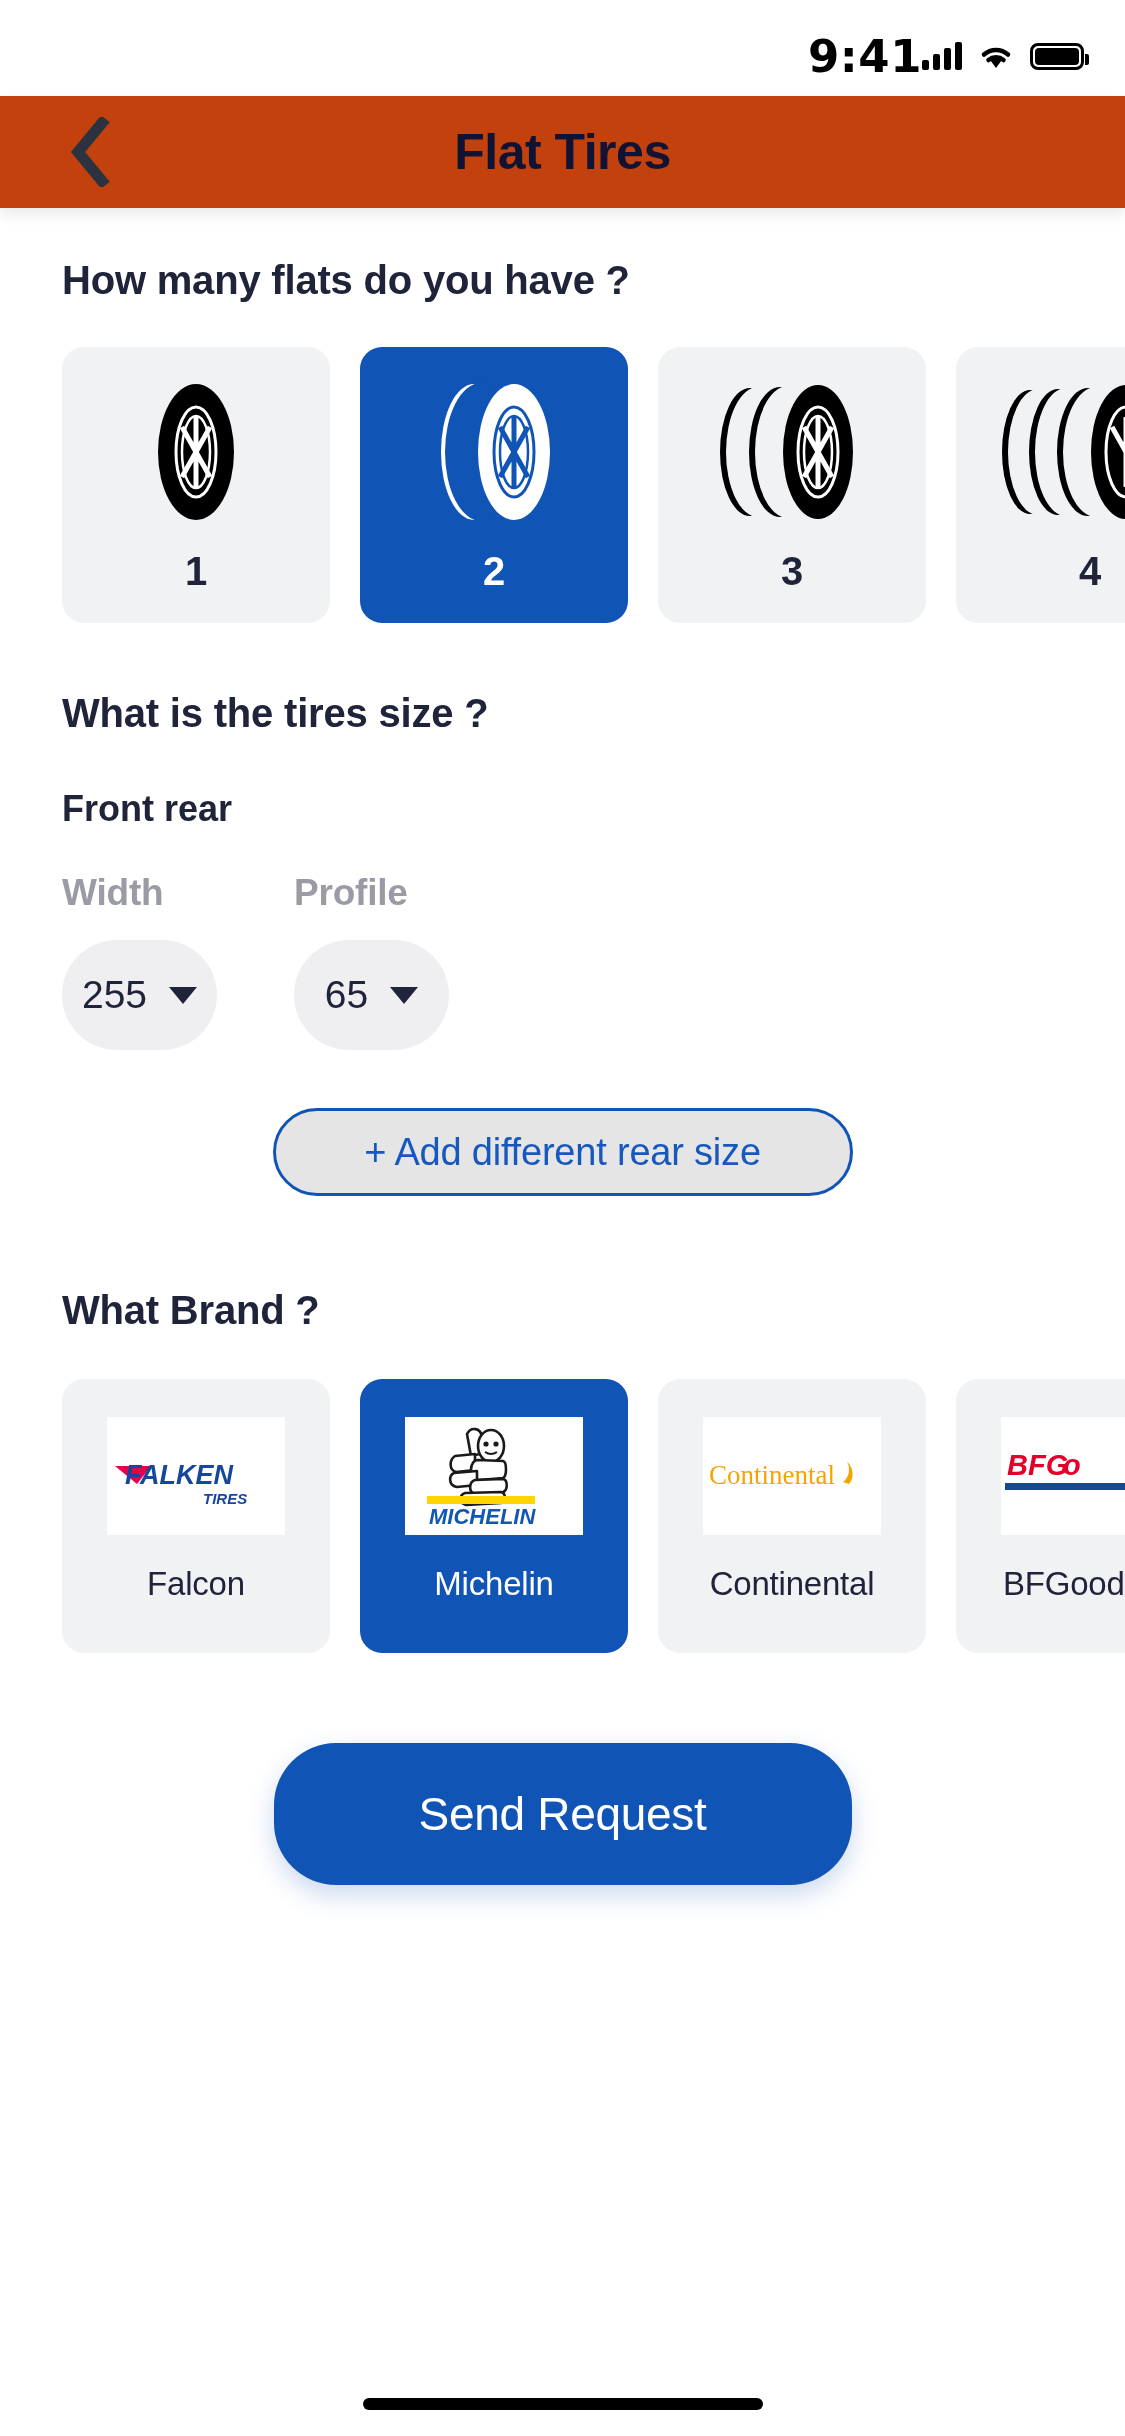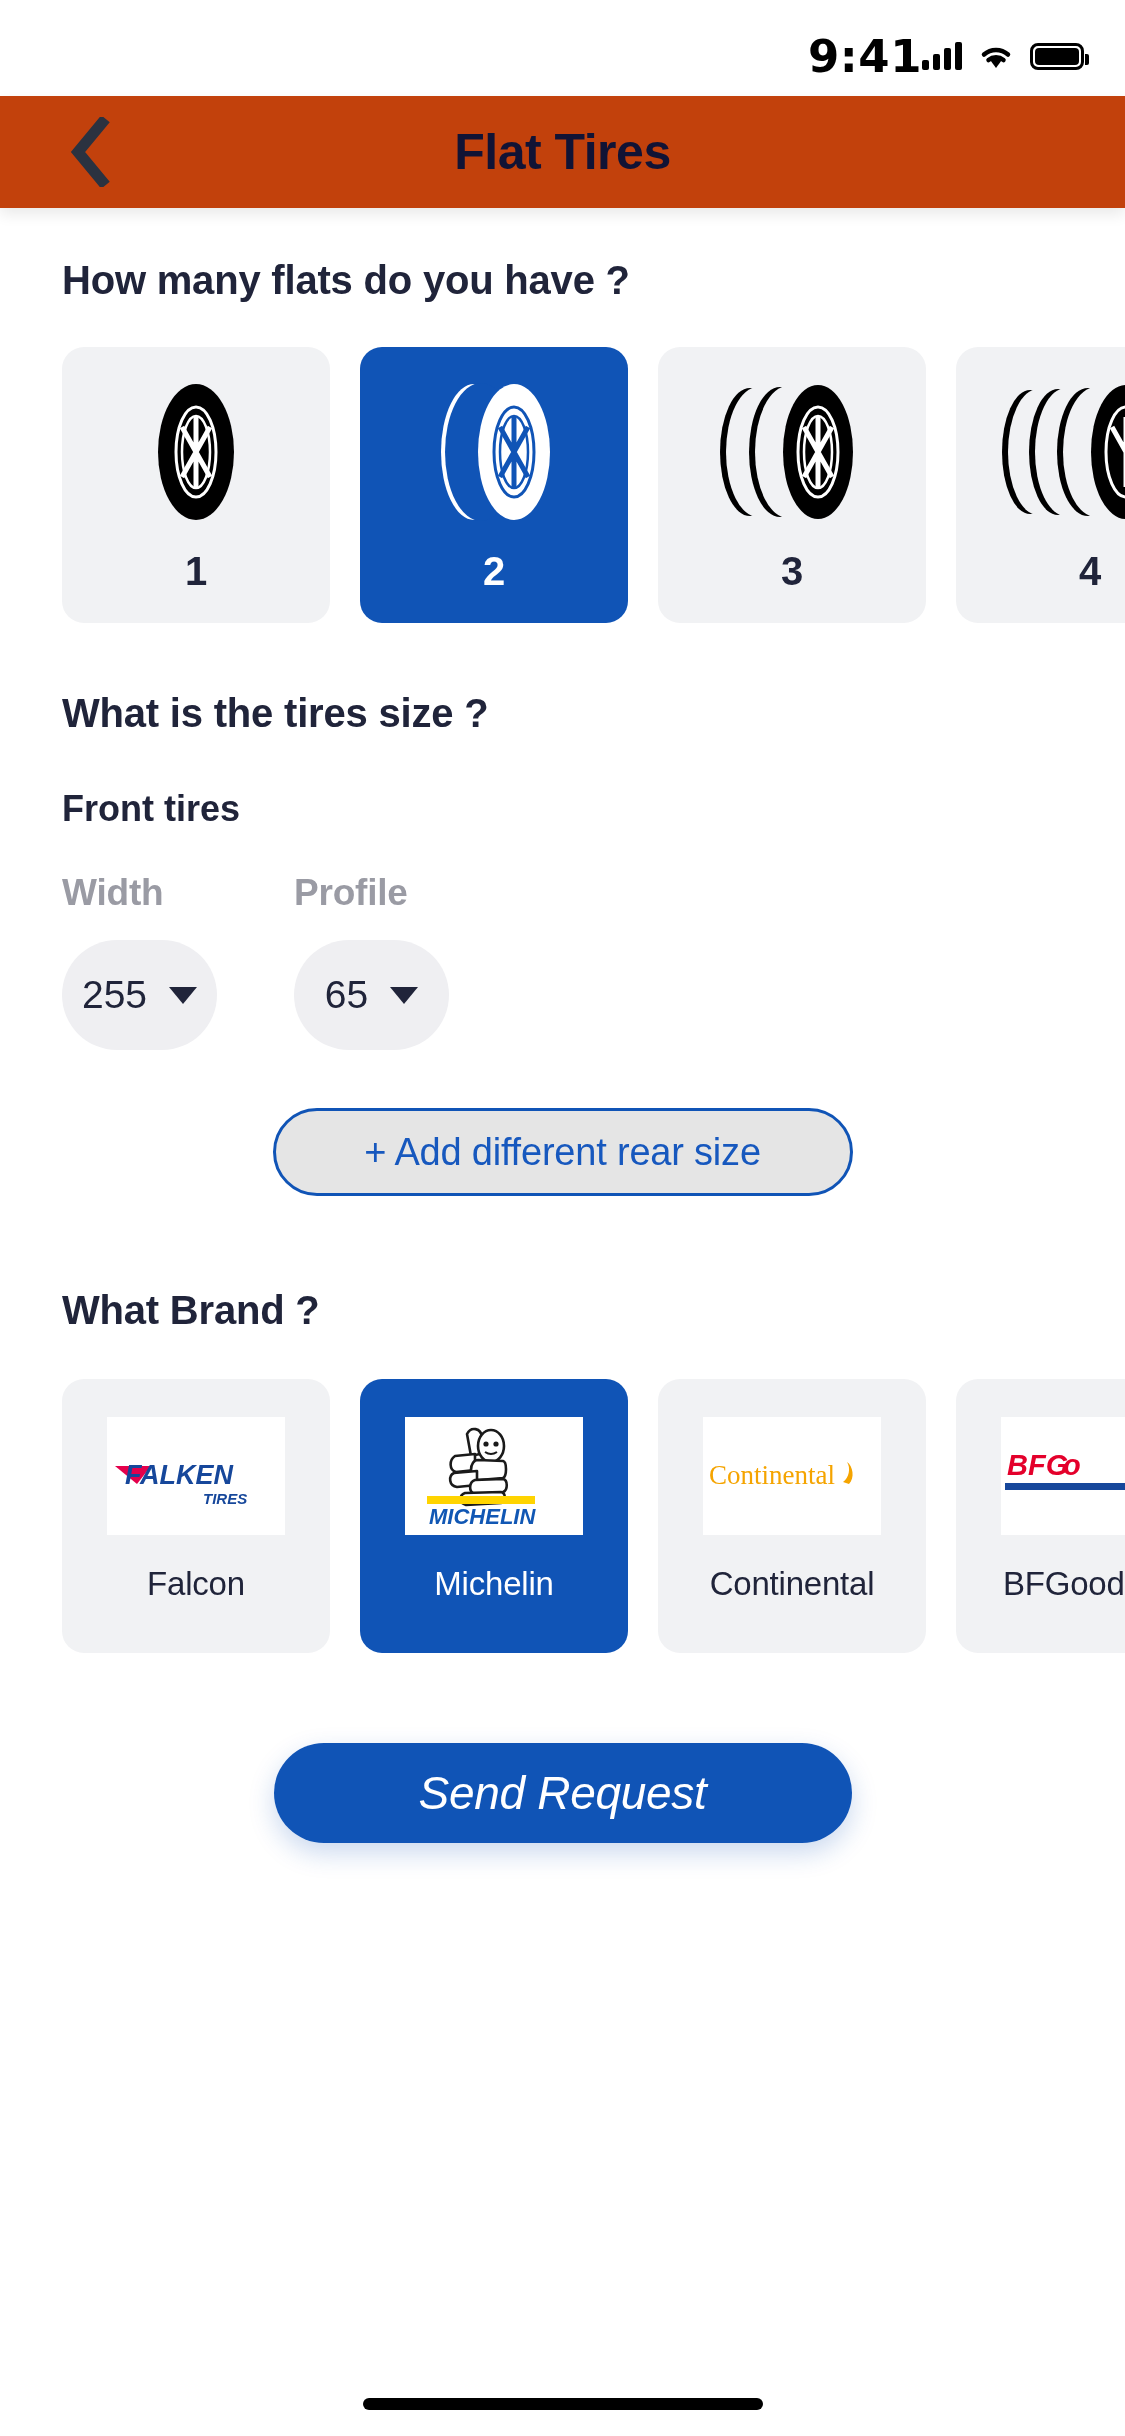--- a/index.html
+++ b/index.html
@@ -116,26 +116,25 @@
     display:flex; align-items:center; justify-content:flex-start;
     overflow:hidden;
   }
   .brand-name {
     margin-top:30px; font-size:33px; color:#20243A; letter-spacing:-0.2px;
   }
   .brand-card.sel .brand-name { color:#fff; }
 
   
   .cta {
-    margin:0 auto; width:578px; height:100px; border-radius:62px;
+    margin:0 auto; width:578px; height:142px; border-radius:62px;
     background:#1054B6; color:#fff; font-size:46px;
     display:flex; align-items:center; justify-content:center;
     cursor:pointer; letter-spacing:-0.3px;
     box-shadow:0 10px 26px rgba(16,84,182,0.22);
-    font-style:italic;
   }
 
   .home-indicator {
     position:absolute; left:50%; transform:translateX(-50%); bottom:26px;
     width:400px; height:12px; border-radius:6px; background:#000;
   }
 </style>
 </head>
 <body>
 
@@ -244,21 +243,21 @@
         </div>
         <div class="count-label">4</div>
       </div>
 
     </div>
 
     <div style="height:68px"></div>
     <div class="q-title">What is the tires size ?</div>
 
     <div style="height:52px"></div>
-    <div class="sub-label">Front tires</div>
+    <div class="sub-label">Front rear</div>
 
     <div style="height:42px"></div>
     <div class="size-row">
 
       <div class="size-col">
         <div class="size-cap">Width</div>
         <div class="pill">
           <span class="pill-val">255</span>
           <span class="caret"></span>
         </div>

